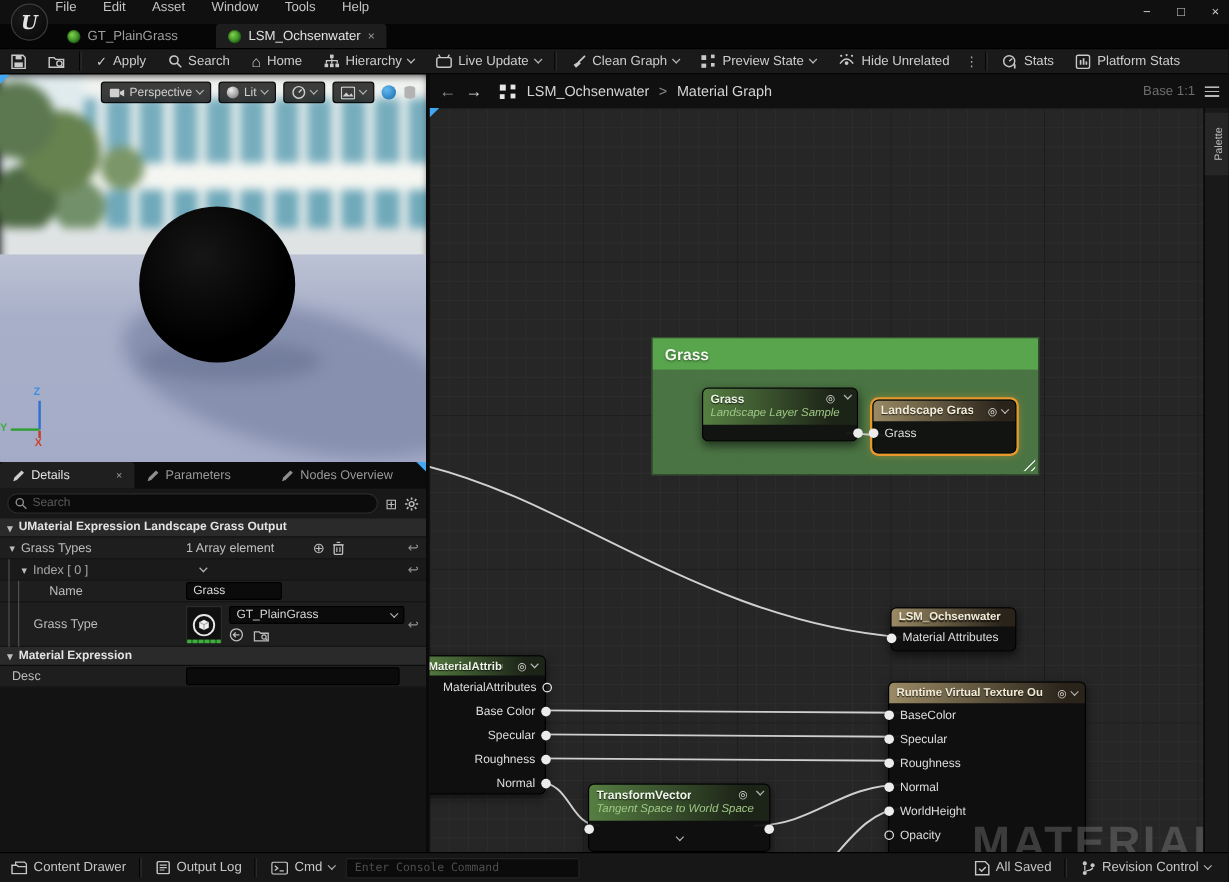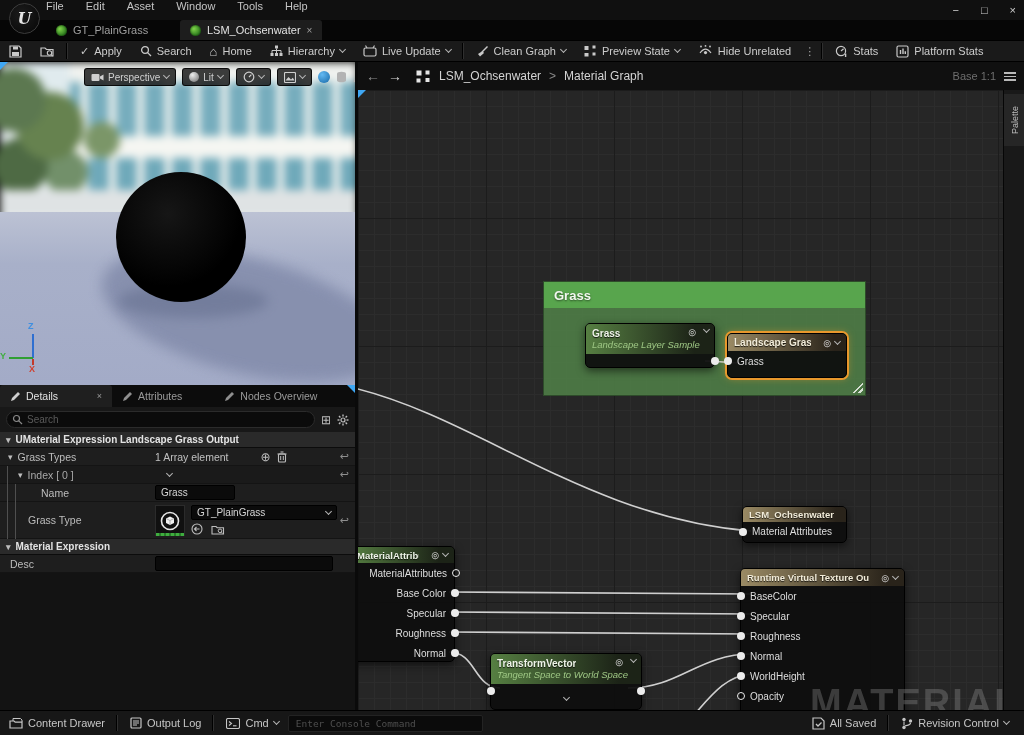--- a/index.html
+++ b/index.html
@@ -303,21 +303,21 @@
         <svg class="ic" width="11" height="11" viewBox="0 0 11 11">
             <path d="M1 10l1-3 6-6 2 2-6 6z" fill="#cfcfcf"></path>
           </svg>
         <span>Details</span>
         <span style="margin-left:auto;color:#9a9a9a;font-size:9px;">×</span>
       </div>
       <div class="dtab">
         <svg class="ic" width="11" height="11" viewBox="0 0 11 11">
             <path d="M1 10l1-3 6-6 2 2-6 6z" fill="#8f8f8f"></path>
           </svg>
-        <span>Attributes</span>
+        <span>Parameters</span>
       </div>
       <div class="dtab" style="margin-left:22px;">
         <svg class="ic" width="11" height="11" viewBox="0 0 11 11">
             <path d="M1 10l1-3 6-6 2 2-6 6z" fill="#8f8f8f"></path>
           </svg>
         <span>Nodes Overview</span>
       </div>
     </div>
     <div class="focus-tri" style="right:0;top:0;border-top-color:#3fa7f4;border-right:none;border-left:8px solid transparent;"></div>
 

